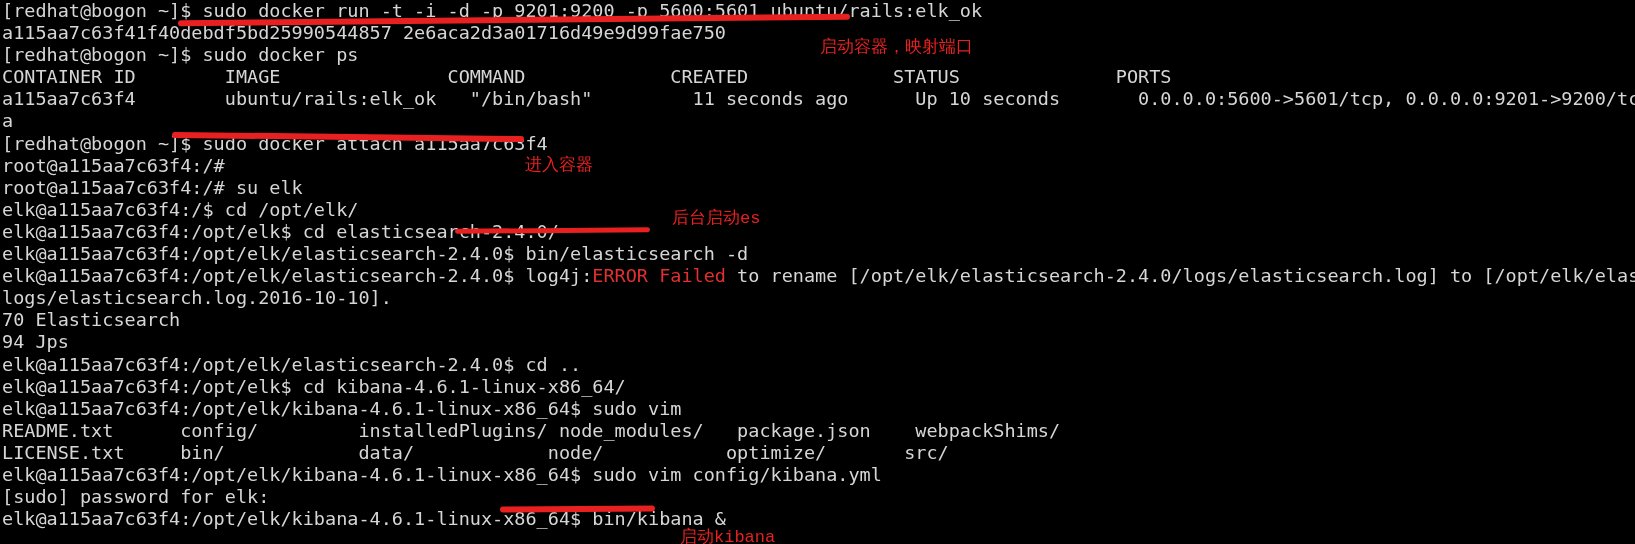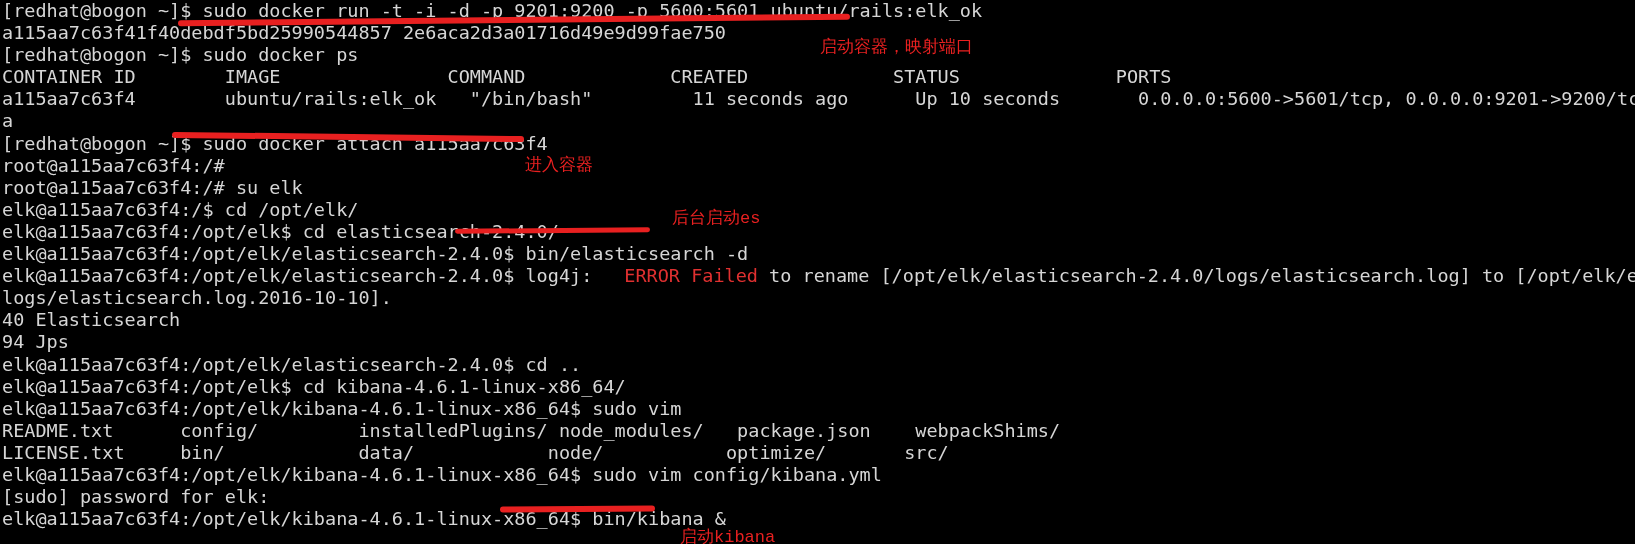--- a/index.html
+++ b/index.html
@@ -33,21 +33,20 @@
     height: 22.1px;
     line-height: 22.1px;
     font-size: 18.5px;
     color: #d6d6d6;
     white-space: pre;
     letter-spacing: 0px;
     font-family: "DejaVu Sans Mono", "Liberation Mono", monospace;
   }
   .line .err {
     color: #e03030;
-    margin-left: 32px;
   }
   
   .stroke {
     position: absolute;
     background: #e82020;
     border-radius: 6px;
     pointer-events: none;
   }
   .annot {
     position: absolute;
@@ -72,21 +71,21 @@
     <div class="line">a115aa7c63f4        ubuntu/rails:elk_ok   "/bin/bash"         11 seconds ago      Up 10 seconds       0.0.0.0:5600-&gt;5601/tcp, 0.0.0.0:9201-&gt;9200/tcp   furious_tesl</div>
     <div class="line">a</div>
     <div class="line">[redhat@bogon ~]$ sudo docker attach a115aa7c63f4</div>
     <div class="line">root@a115aa7c63f4:/#</div>
     <div class="line">root@a115aa7c63f4:/# su elk</div>
     <div class="line">elk@a115aa7c63f4:/$ cd /opt/elk/</div>
     <div class="line">elk@a115aa7c63f4:/opt/elk$ cd elasticsearch-2.4.0/</div>
     <div class="line">elk@a115aa7c63f4:/opt/elk/elasticsearch-2.4.0$ bin/elasticsearch -d</div>
     <div class="line"><span>elk@a115aa7c63f4:/opt/elk/elasticsearch-2.4.0$ log4j:</span><span class="err">ERROR Failed</span><span> to rename [/opt/elk/elasticsearch-2.4.0/logs/elasticsearch.log] to [/opt/elk/elasticsearch-2.4.0/</span></div>
     <div class="line">logs/elasticsearch.log.2016-10-10].</div>
-    <div class="line">40 Elasticsearch</div>
+    <div class="line">70 Elasticsearch</div>
     <div class="line">94 Jps</div>
     <div class="line">elk@a115aa7c63f4:/opt/elk/elasticsearch-2.4.0$ cd ..</div>
     <div class="line">elk@a115aa7c63f4:/opt/elk$ cd kibana-4.6.1-linux-x86_64/</div>
     <div class="line">elk@a115aa7c63f4:/opt/elk/kibana-4.6.1-linux-x86_64$ sudo vim</div>
     <div class="line">README.txt      config/         installedPlugins/ node_modules/   package.json    webpackShims/</div>
     <div class="line">LICENSE.txt     bin/            data/            node/           optimize/       src/</div>
     <div class="line">elk@a115aa7c63f4:/opt/elk/kibana-4.6.1-linux-x86_64$ sudo vim config/kibana.yml</div>
     <div class="line">[sudo] password for elk:</div>
     <div class="line">elk@a115aa7c63f4:/opt/elk/kibana-4.6.1-linux-x86_64$ bin/kibana &amp;</div>
 

